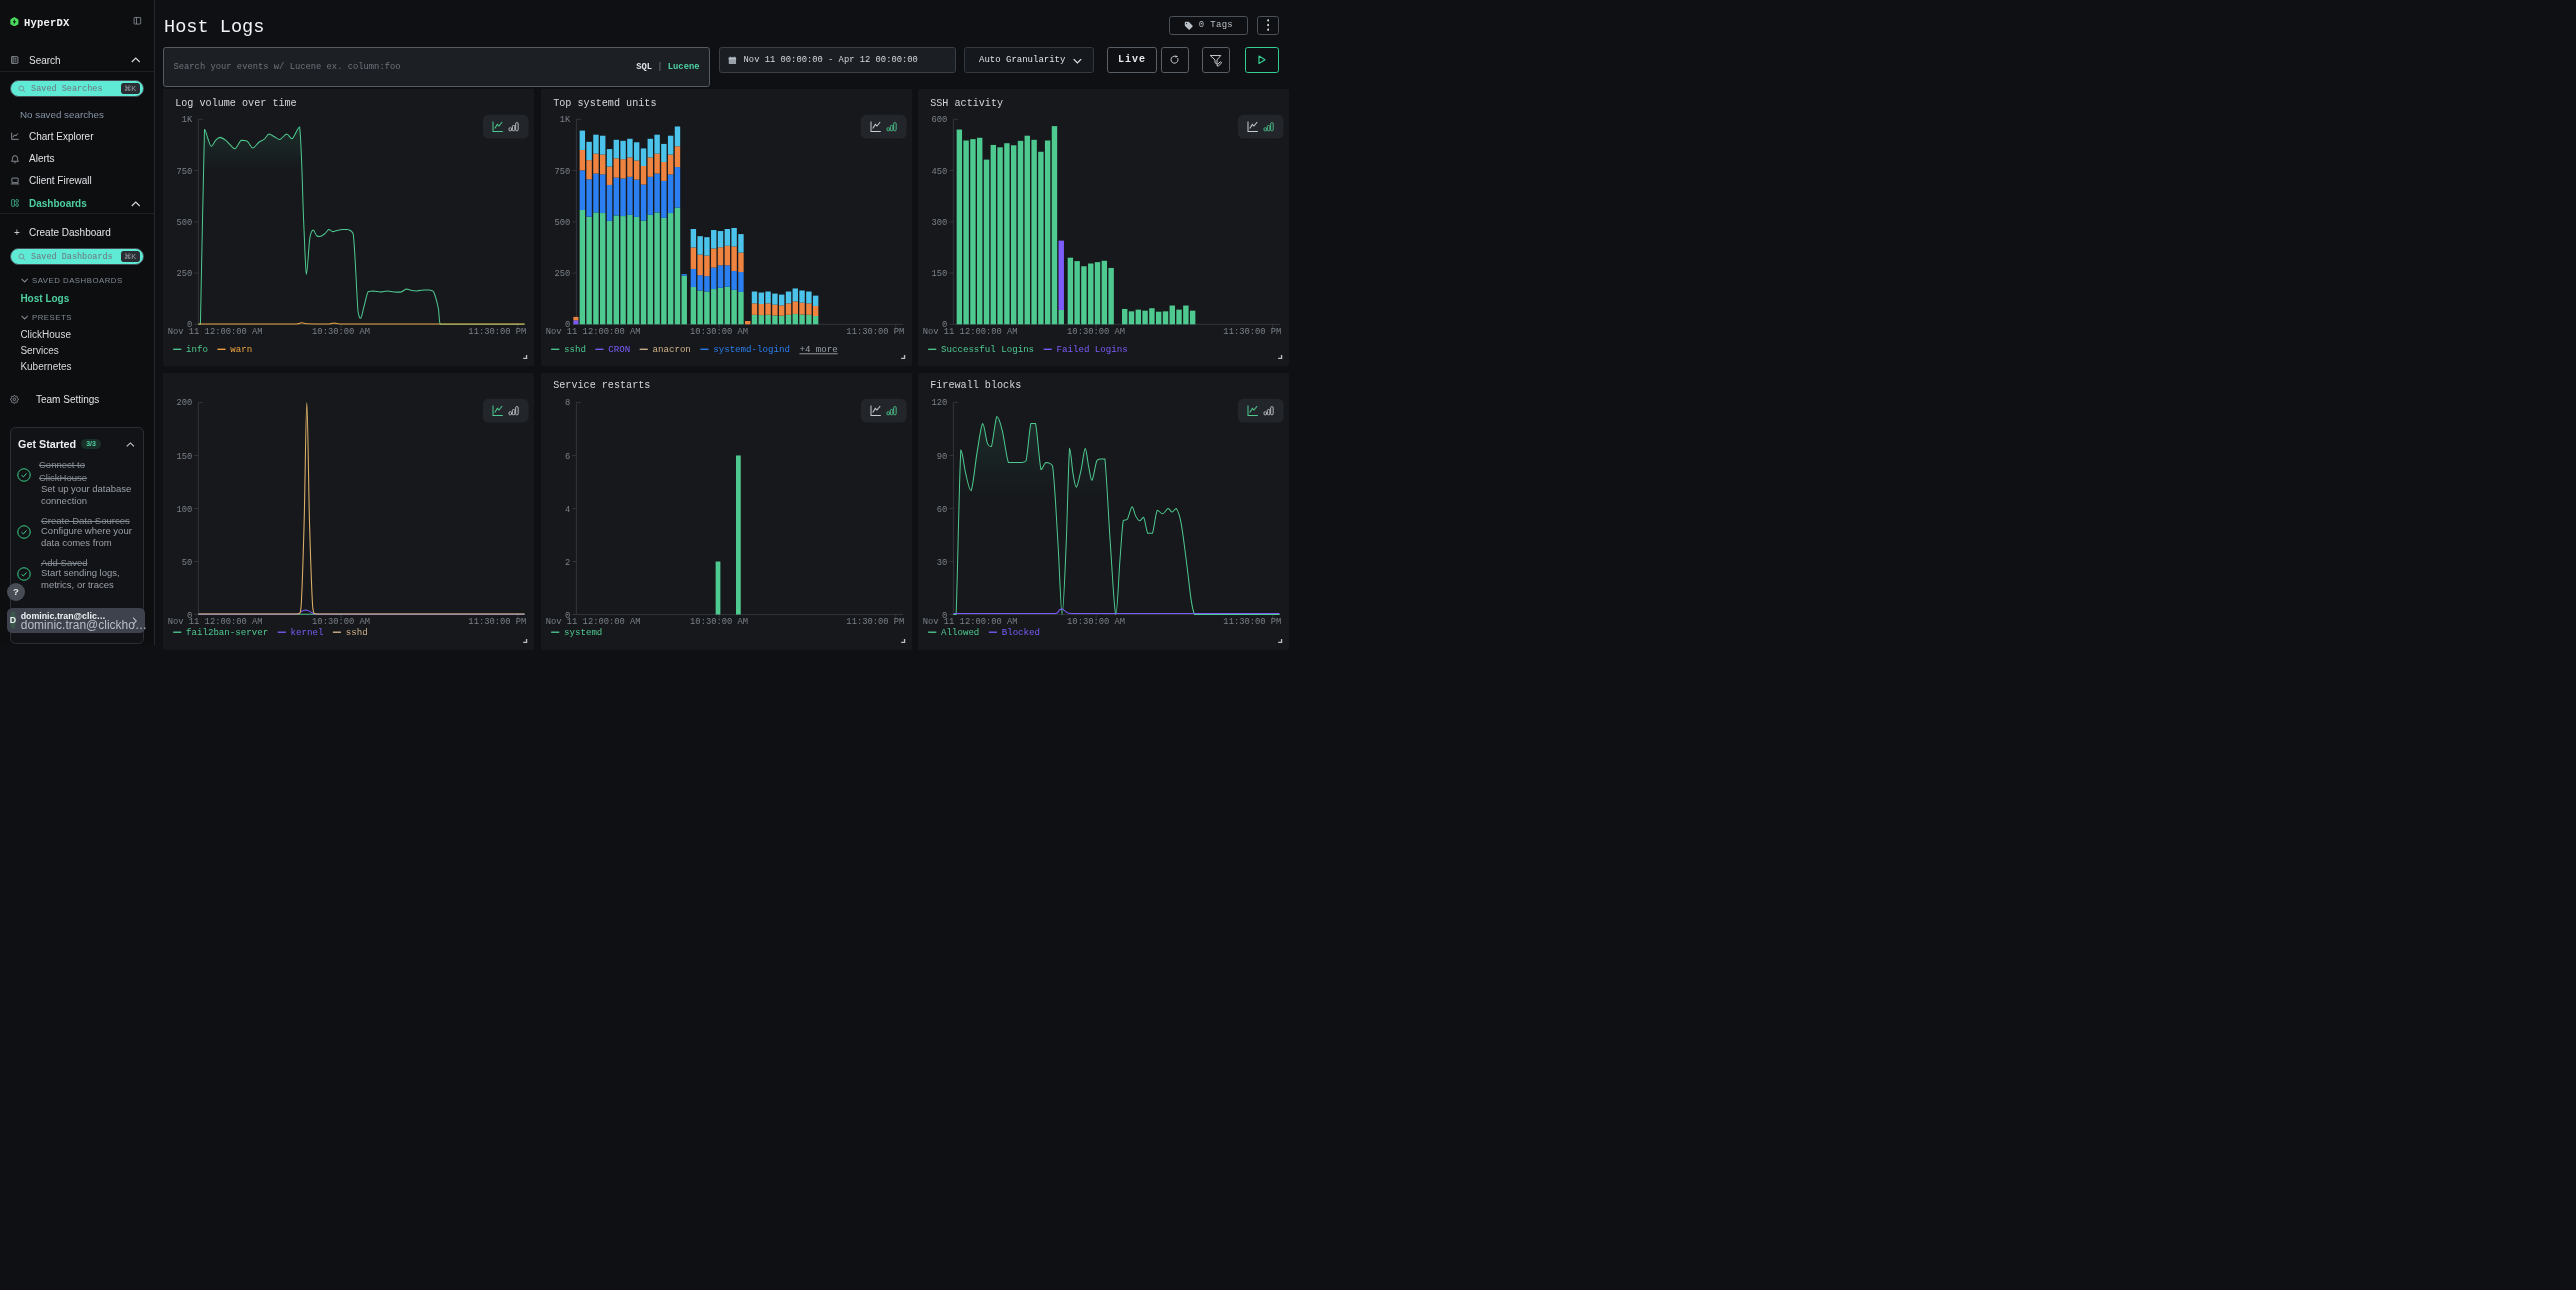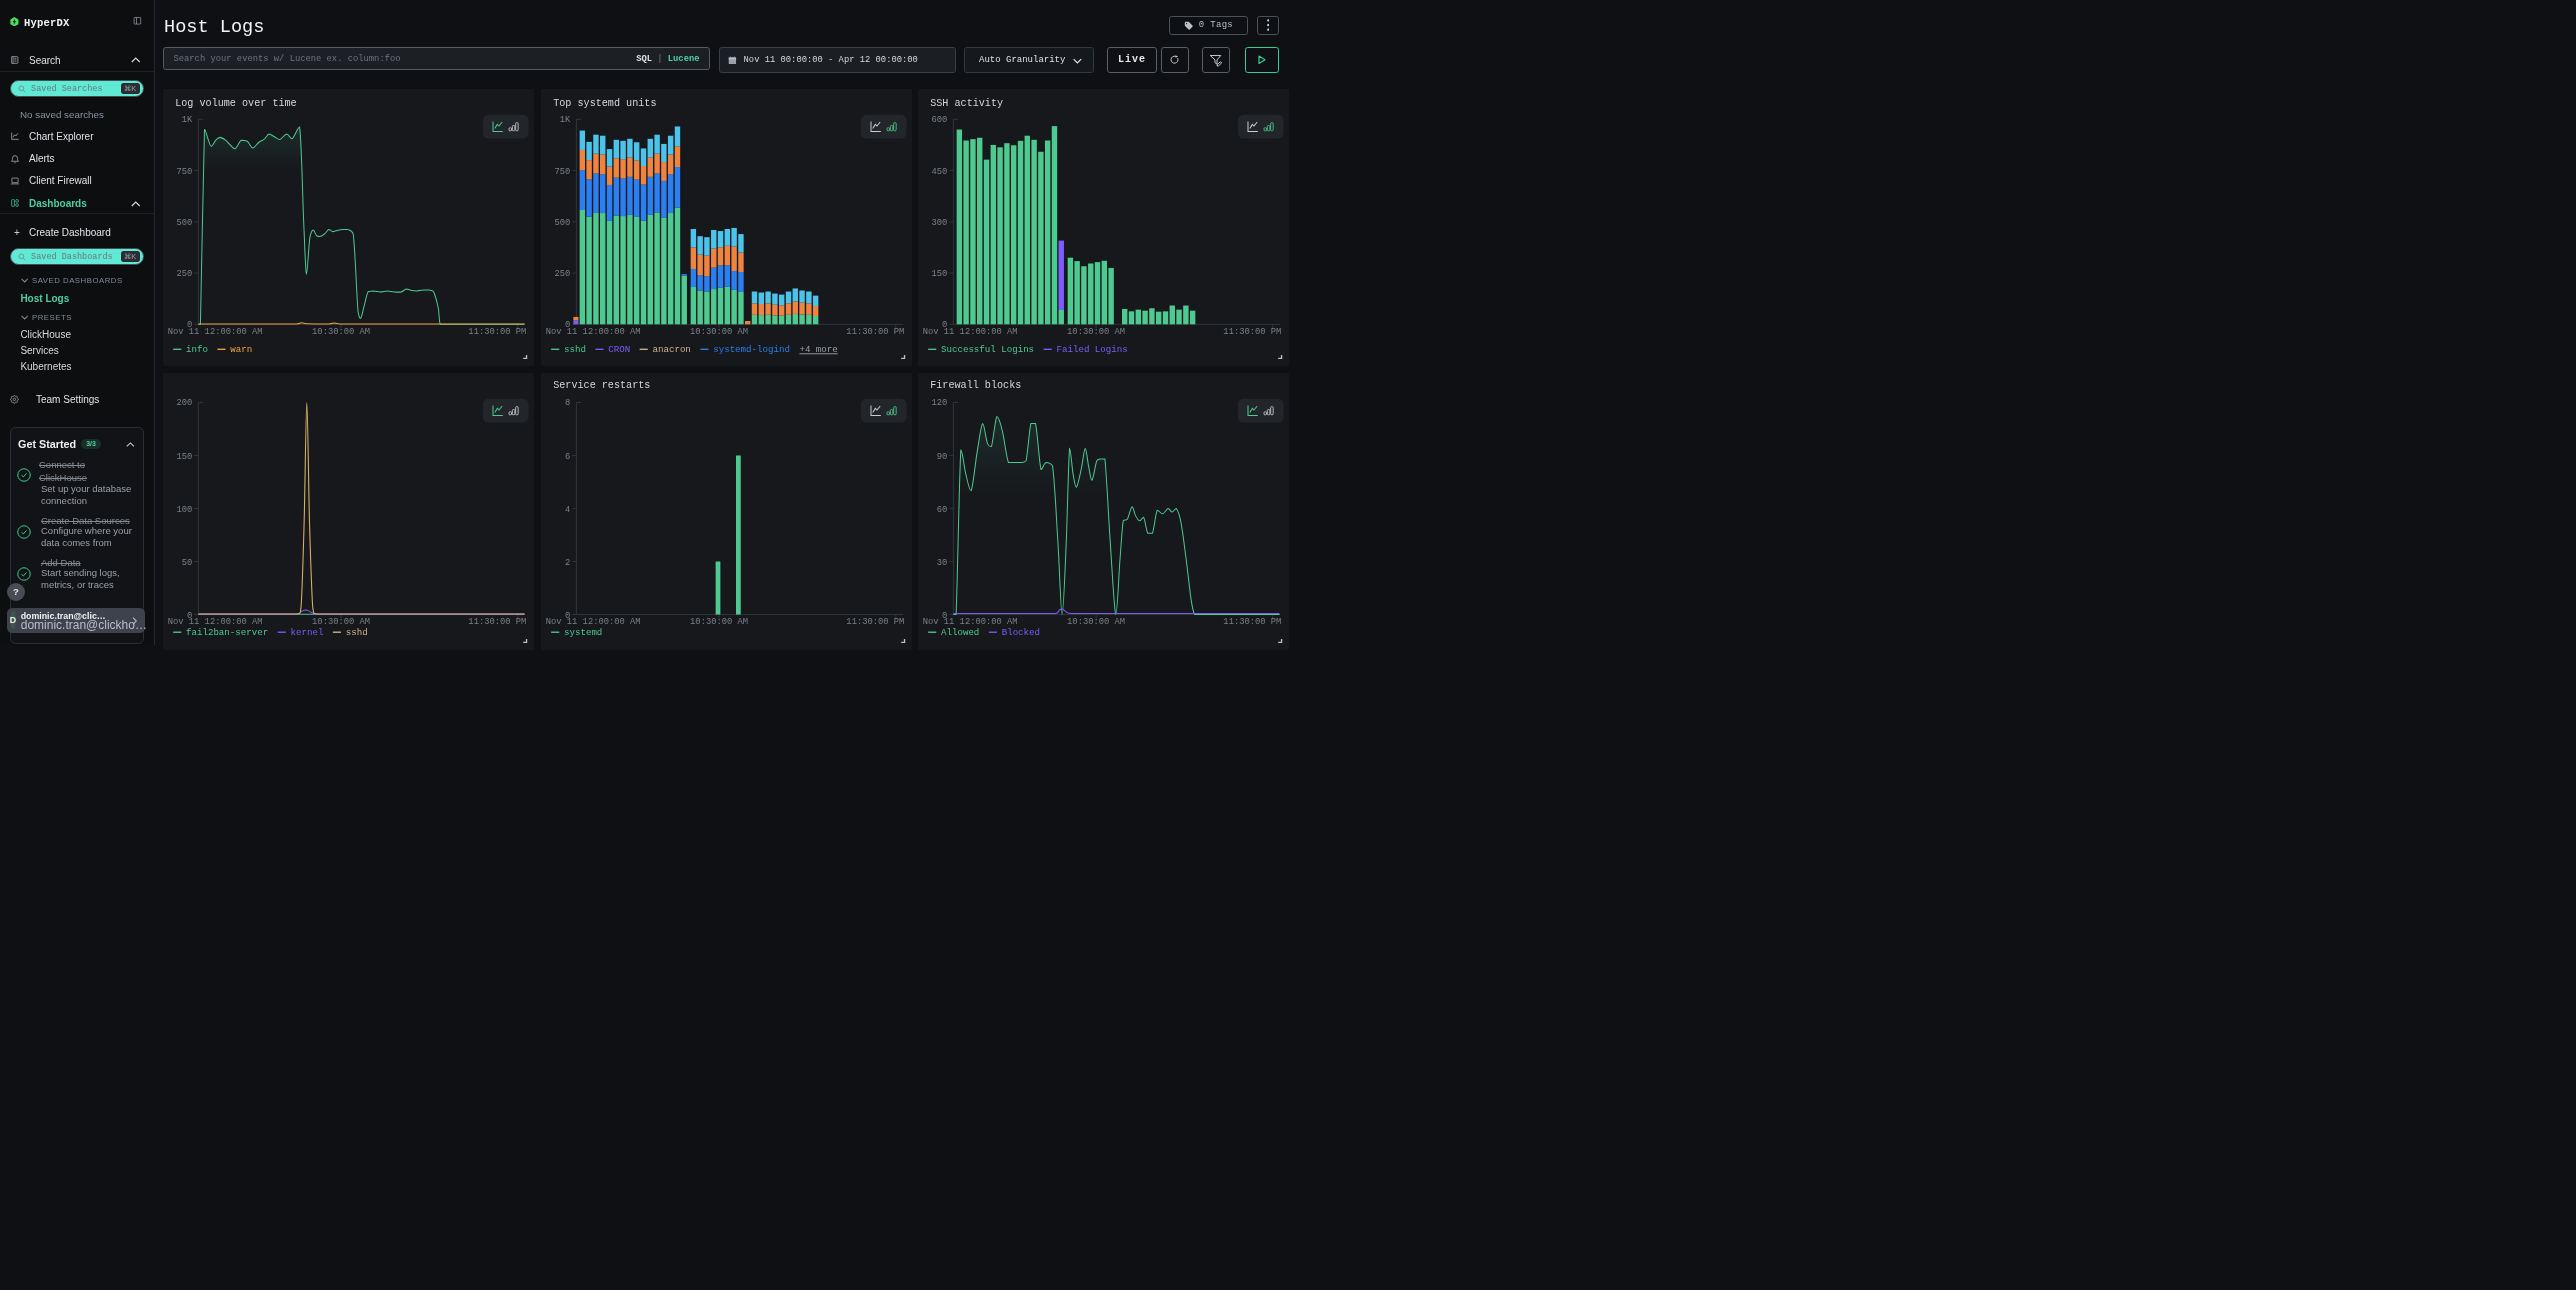--- a/index.html
+++ b/index.html
@@ -30,21 +30,21 @@
 .avatar { width:18px; height:18px; border-radius:50%; background:#3c584d; color:#edf0f2;
   font-size:8.8px; font-weight:700; text-align:center; line-height:18px; }
 main { position:absolute; left:0; top:0; width:1288px; height:645px; }
 .pagetitle { left:164px; top:17px; font-family:"Liberation Mono",monospace; font-weight:400;
   font-size:18.6px; color:#f2f4f6; }
 .tagsbtn { left:1169px; top:15.7px; width:79px; height:19.6px; border:0.7px solid #4b5158; border-radius:2.7px;
   display:flex; align-items:center; justify-content:center; font-family:"Liberation Mono",monospace;
   font-size:9px; font-weight:500; color:#b9bfc6; letter-spacing:0.3px; }
 .dotsbtn { left:1257px; top:15.7px; width:22px; height:19.6px; border:0.7px solid #4b5158; border-radius:2.7px;
   display:flex; align-items:center; justify-content:center; }
-.searchbox { left:163px; top:47px; width:547px; height:23px; background:#1c1f24; border:0.7px solid #565b62;
+.searchbox { left:163px; top:47px; width:547px; height:40px; background:#1c1f24; border:0.7px solid #565b62;
   border-radius:2.7px; display:flex; align-items:center; font-family:"Liberation Mono",monospace; font-size:8.8px; }
 .ph { color:#6f757d; margin-left:9.5px; flex:1; }
 .sqllucene { margin-right:9.5px; font-weight:600; }
 .datebox { left:719px; top:47px; width:237px; height:26px; background:#1b1e23; border:0.7px solid #3a3f46;
   border-radius:2.7px; display:flex; align-items:center; font-family:"Liberation Mono",monospace;
   font-size:8.8px; color:#d4d8dc; }
 .granbox { left:964px; top:47px; width:130px; height:26px; background:#15181c; border:0.7px solid #34383f;
   border-radius:2.7px; display:flex; align-items:center; font-family:"Liberation Mono",monospace;
   font-size:9px; color:#dfe3e7; padding-left:14px; }
 .livebtn { left:1107px; top:47px; width:50px; height:26px; border:0.7px solid #5a6067; border-radius:2.7px;
@@ -172,21 +172,21 @@
     <svg class="abs" style="left:6.4px;top:97px" width="14" height="14" viewBox="0 0 22 22" fill="none" stroke="#3fd68f" stroke-width="1.5">
         <circle cx="11" cy="11" r="9.8"></circle>
         <path d="M7 11.3 L10 14 L15 8.5"></path>
       </svg>
     <div class="abs gsstrike" style="left:30px;top:86px">Create Data Sources</div>
     <div class="abs gsdesc" style="left:30px;top:97px">Configure where your<br>data comes from</div>
     <svg class="abs" style="left:6.4px;top:139px" width="14" height="14" viewBox="0 0 22 22" fill="none" stroke="#3fd68f" stroke-width="1.5">
         <circle cx="11" cy="11" r="9.8"></circle>
         <path d="M7 11.3 L10 14 L15 8.5"></path>
       </svg>
-    <div class="abs gsstrike" style="left:30px;top:128px">Add Data</div>
+    <div class="abs gsstrike" style="left:30px;top:128px">Add Saved</div>
     <div class="abs gsdesc" style="left:30px;top:139px">Start sending logs,<br>metrics, or traces</div>
   </div>
 
   <div class="abs helpfab">?</div>
 
   <div class="abs userchip">
     <div class="avatar">D</div>
     <div style="margin-left:4.7px">
       <div style="font-size:8.8px;font-weight:700;color:#f0f2f4;line-height:10px">dominic.tran@clic…</div>
       <div style="font-size:12px;color:#b9bec6;line-height:8.8px">dominic.tran@clickho…</div>

